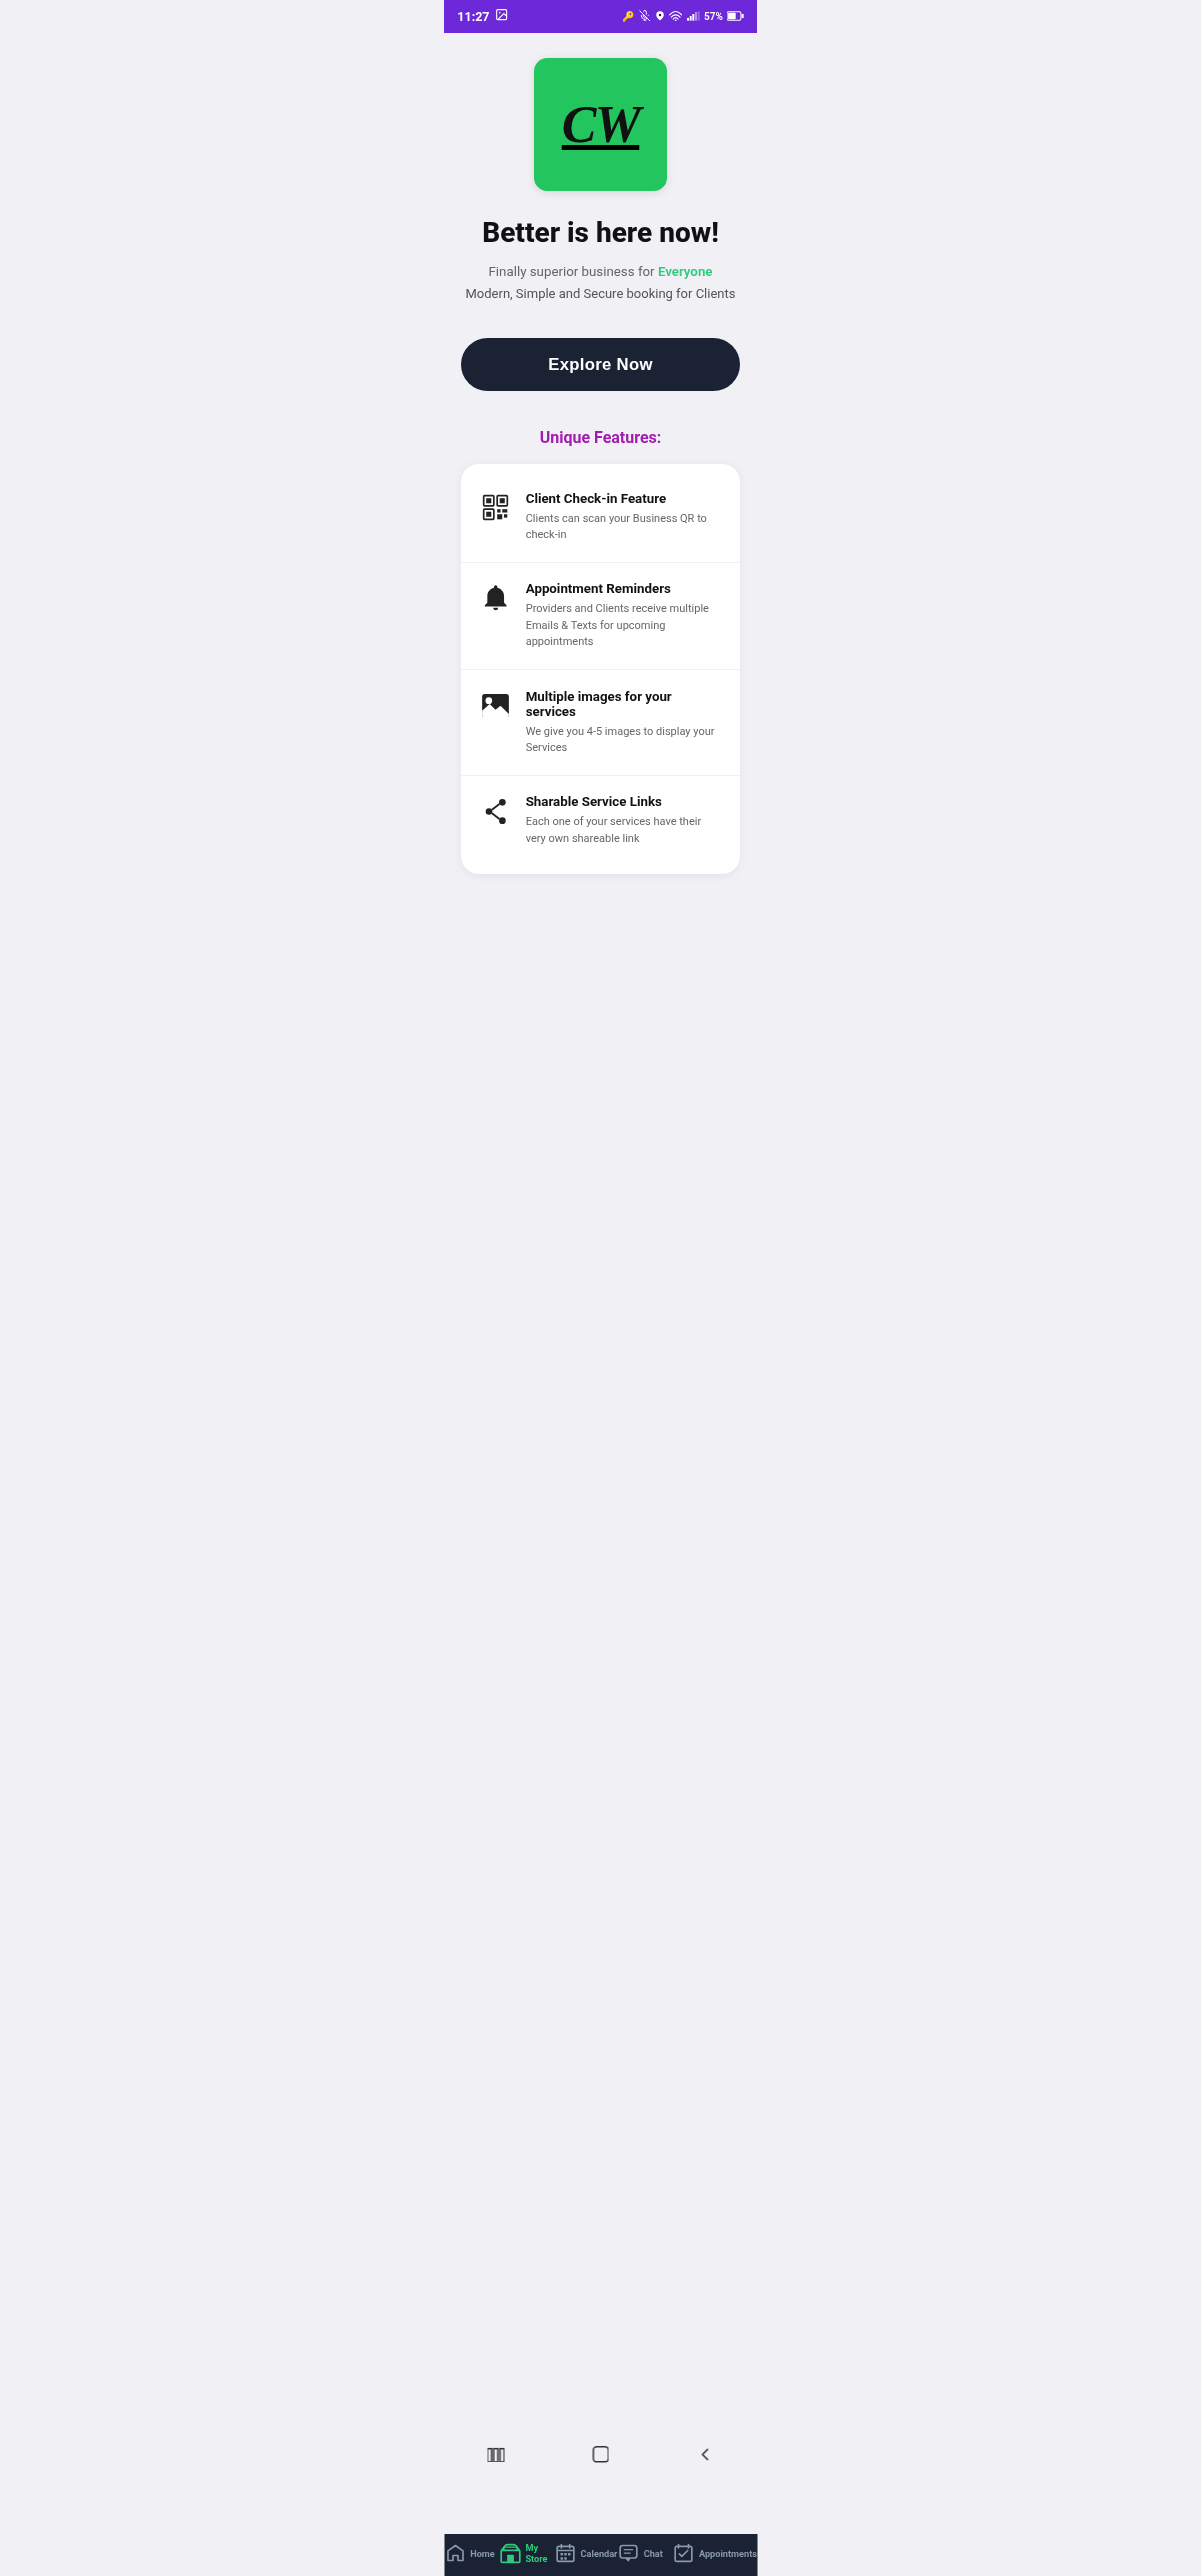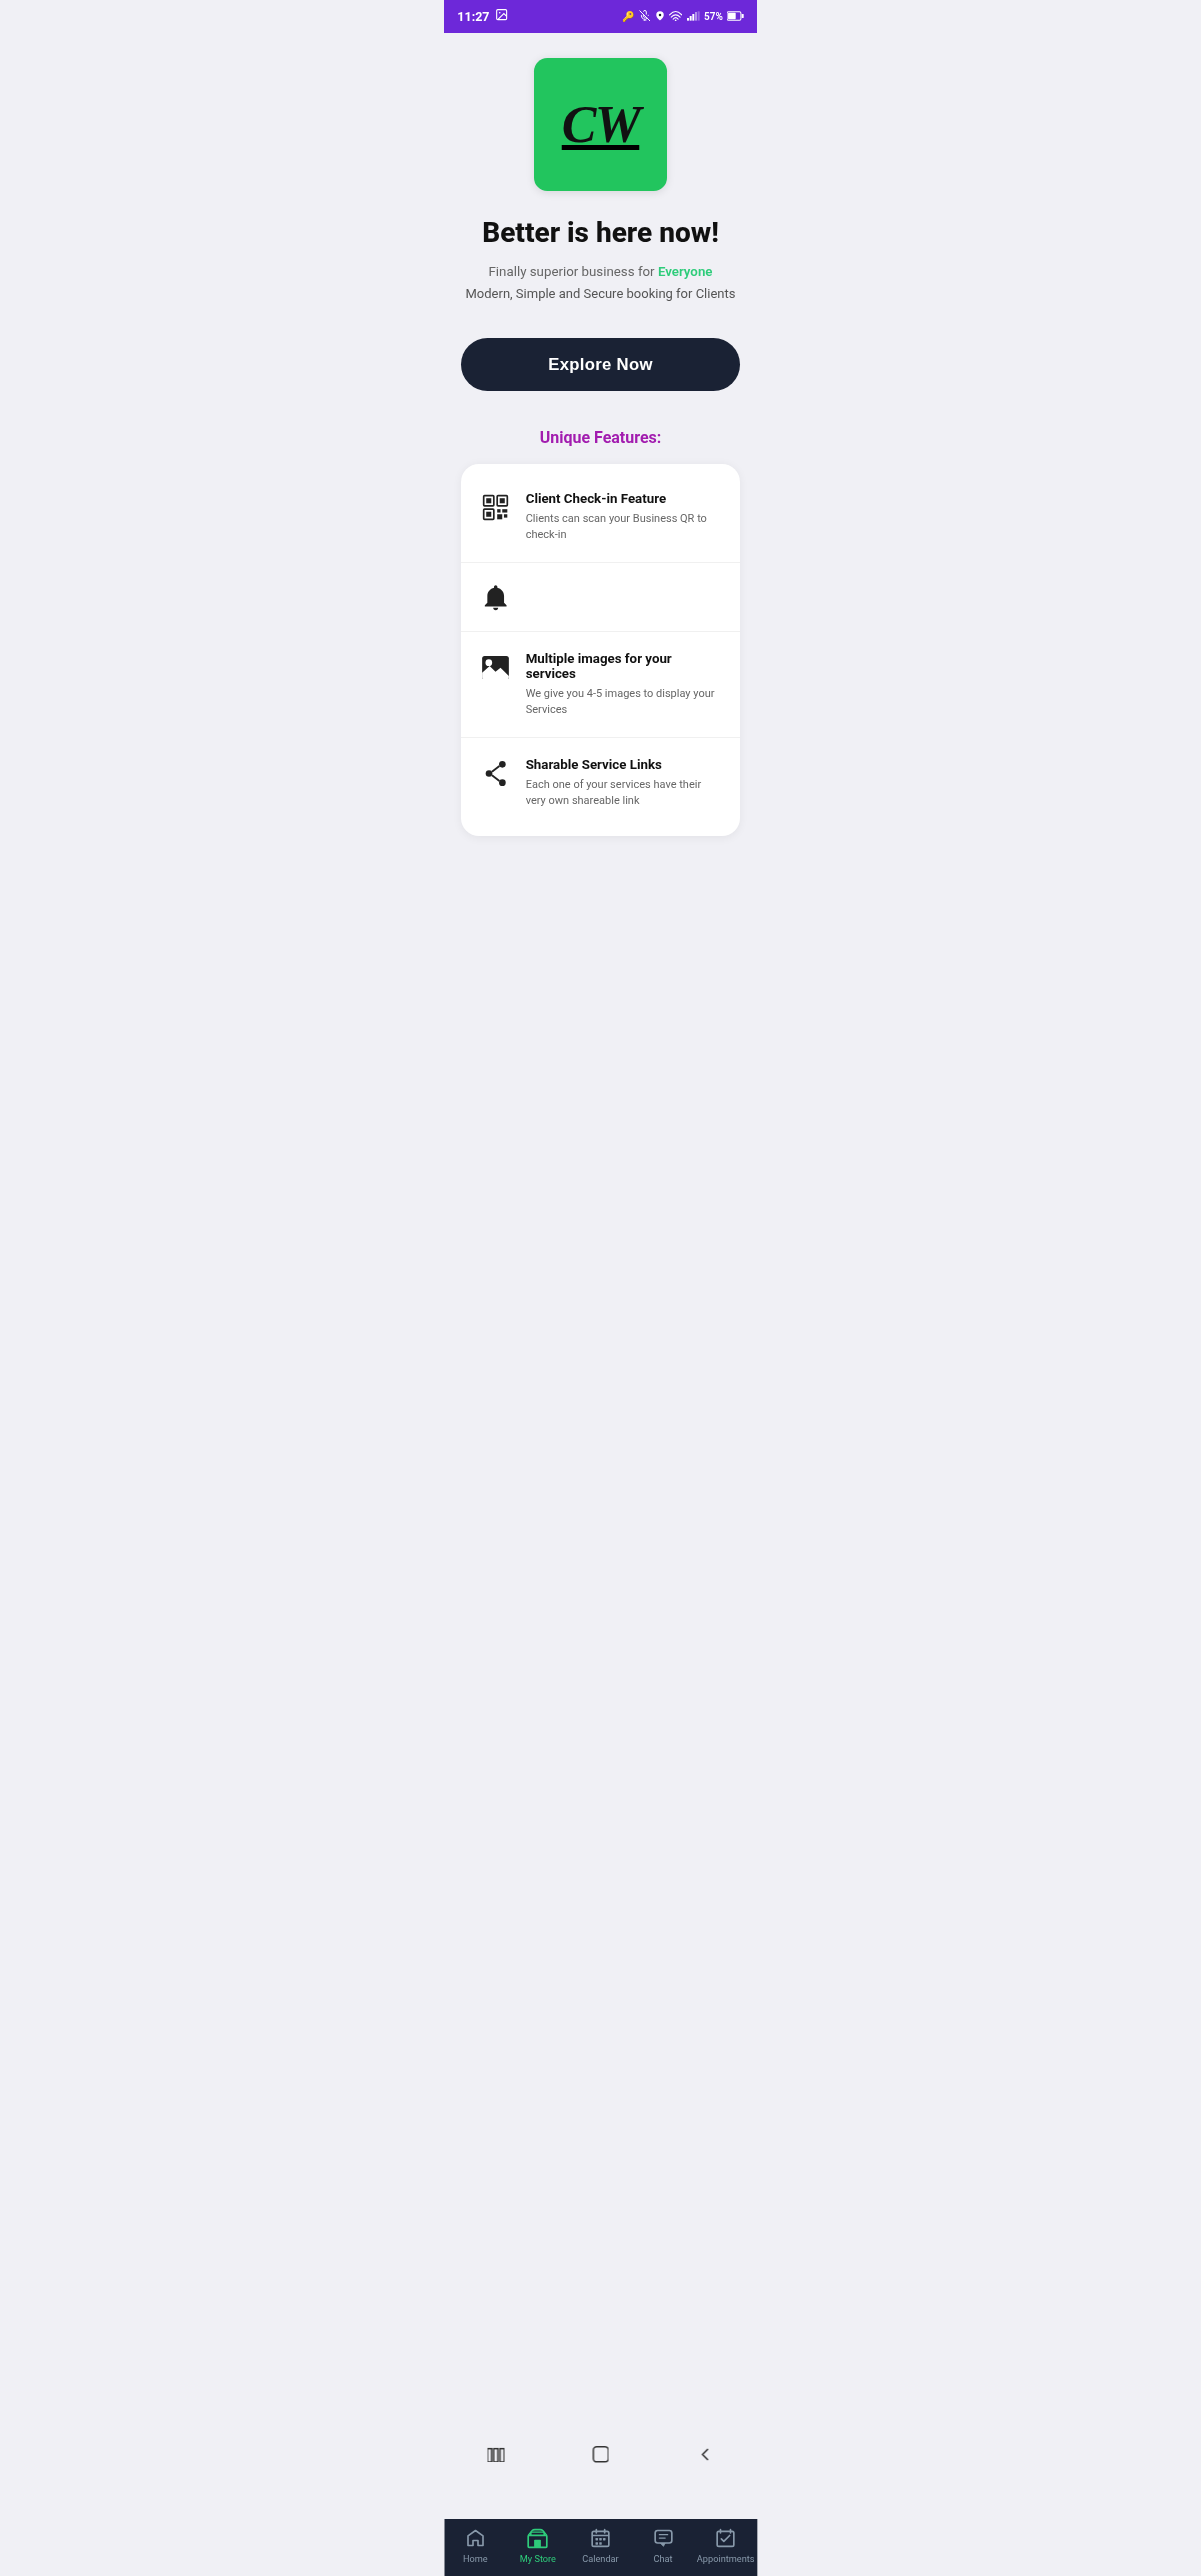--- a/index.html
+++ b/index.html
@@ -172,25 +172,26 @@
       transform: translateX(-50%);
       width: 313px;
       display: flex;
       justify-content: space-around;
       align-items: center;
       padding: 8.3px 0 11.7px;
       z-index: 100;
     }
     .nav-item {
       display: flex;
-      flex-direction: column;
+      flex-direction: row;
       align-items: center;
       gap: 4.2px;
       cursor: pointer;
       flex: 1;
+      font-weight: bold;
     }
     .nav-label {
       font-size: 9.2px;
       color: #8899aa;
     }
     .nav-label.active {
       color: #2ecc7a;
     }
     .nav-icon {
       width: 22px;
@@ -323,20 +324,24 @@
       </div>
     </div>
 
     <div class="feature-item">
       <div class="feature-icon">
         <svg width="23.4" height="27" viewBox="0 0 28 32" fill="#222">
           <path d="M14 0C12.9 0 12 0.9 12 2V3.1C7.4 4.1 4 8.1 4 13V21L1 24V25.5H27V24L24 21V13C24 8.1 20.6 4.1 16 3.1V2C16 0.9 15.1 0 14 0Z"></path>
           <path d="M11 27C11 28.7 12.3 30 14 30C15.7 30 17 28.7 17 27H11Z"></path>
         </svg>
       </div>
+      <div class="feature-content">
+        <div class="feature-title">Appointment Reminders</div>
+        <div class="feature-desc">Providers and Clients receive multiple Emails &amp; Texts for upcoming appointments</div>
+      </div>
     </div>
 
     <div class="feature-item">
       <div class="feature-icon">
         <svg width="27" height="23.4" viewBox="0 0 32 28" fill="#222">
           <rect x="0" y="0" width="32" height="28" rx="3" fill="#222"></rect>
           <path d="M0 20L9 12L16 19L22 14L32 24V25C32 26.7 30.7 28 29 28H3C1.3 28 0 26.7 0 25V20Z" fill="#fff"></path>
           <circle cx="8" cy="8" r="4" fill="#fff"></circle>
         </svg>
       </div>

